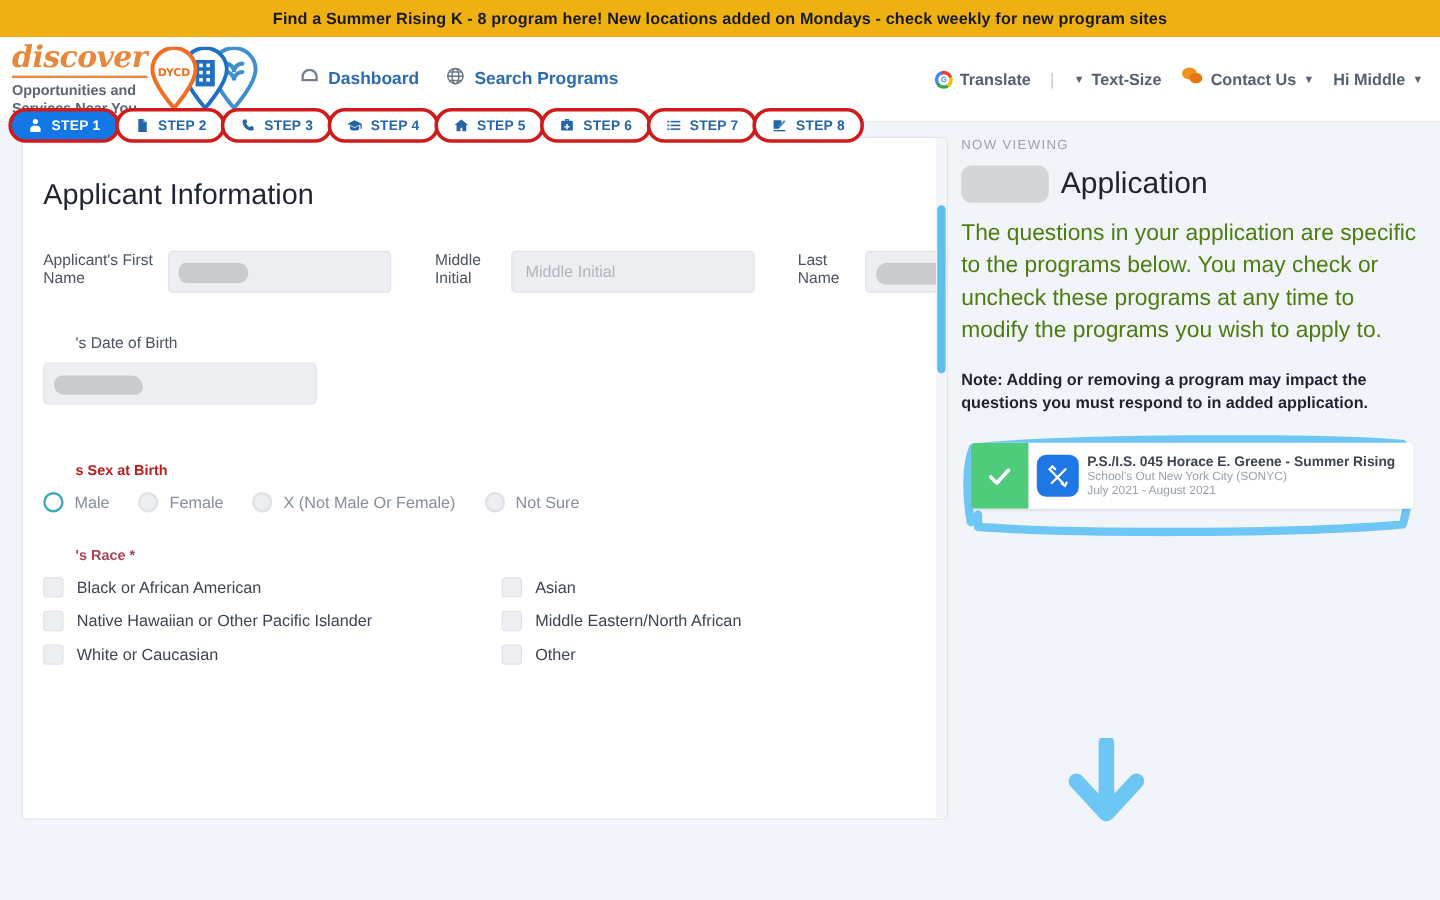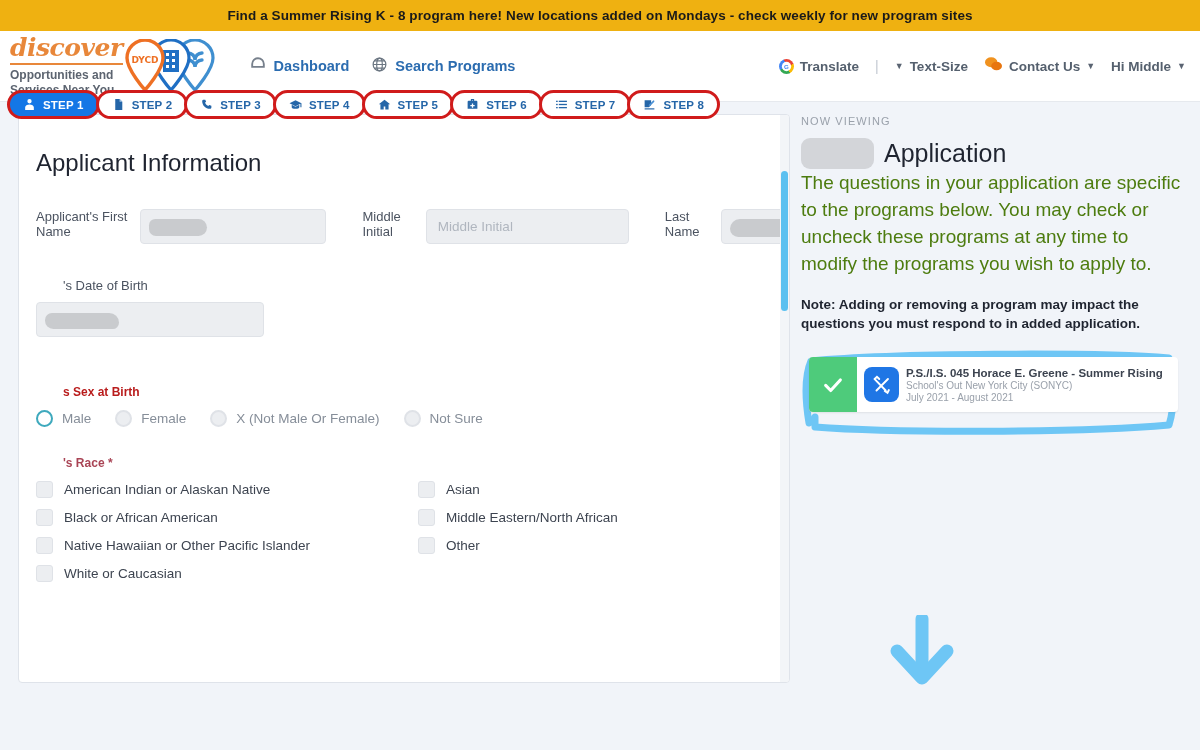--- a/index.html
+++ b/index.html
@@ -194,21 +194,21 @@
   }
 
   
   .rightcol {
     width: 410px; padding: 13px 14px 0 11px;
     position: relative;
   }
   .nowviewing {
     font-size: 11px; color: #9aa1ab; letter-spacing: 1.1px; margin-bottom: 11px;
   }
-  .apptitle-row { display: flex; align-items: center; gap: 10px; }
+  .apptitle-row { display: flex; align-items: center; gap: 10px; margin-bottom: 12px; }
   .apptitle-redact {
     width: 73px; height: 31px; background: #d3d5d9; border-radius: 9px;
   }
   .apptitle { font-size: 25px; color: #1f2430; }
   .appdesc { font-size: 19px; color: #4d7c0f; line-height: 1.43; }
   .appnote { font-size: 13.5px; color: #1f2430; font-weight: bold; line-height: 1.43; margin-top: 17px; }
 
   .highlight-box {
     position: relative;
     margin-top: 16px;
@@ -471,24 +471,20 @@
               <span class="rdot"></span>
               <span class="rl">Not Sure</span>
             </label>
           </div>
         </div>
 
         <div class="racegroup">
           <div class="race-lab">'s Race *</div>
           <div class="race-cols">
             <div class="race-col c1">
-              <label class="cbrow">
-                <span class="cbox"></span>
-                <span class="cl">American Indian or Alaskan Native</span>
-              </label>
               <label class="cbrow">
                 <span class="cbox"></span>
                 <span class="cl">Black or African American</span>
               </label>
               <label class="cbrow">
                 <span class="cbox"></span>
                 <span class="cl">Native Hawaiian or Other Pacific Islander</span>
               </label>
               <label class="cbrow">
                 <span class="cbox"></span>

